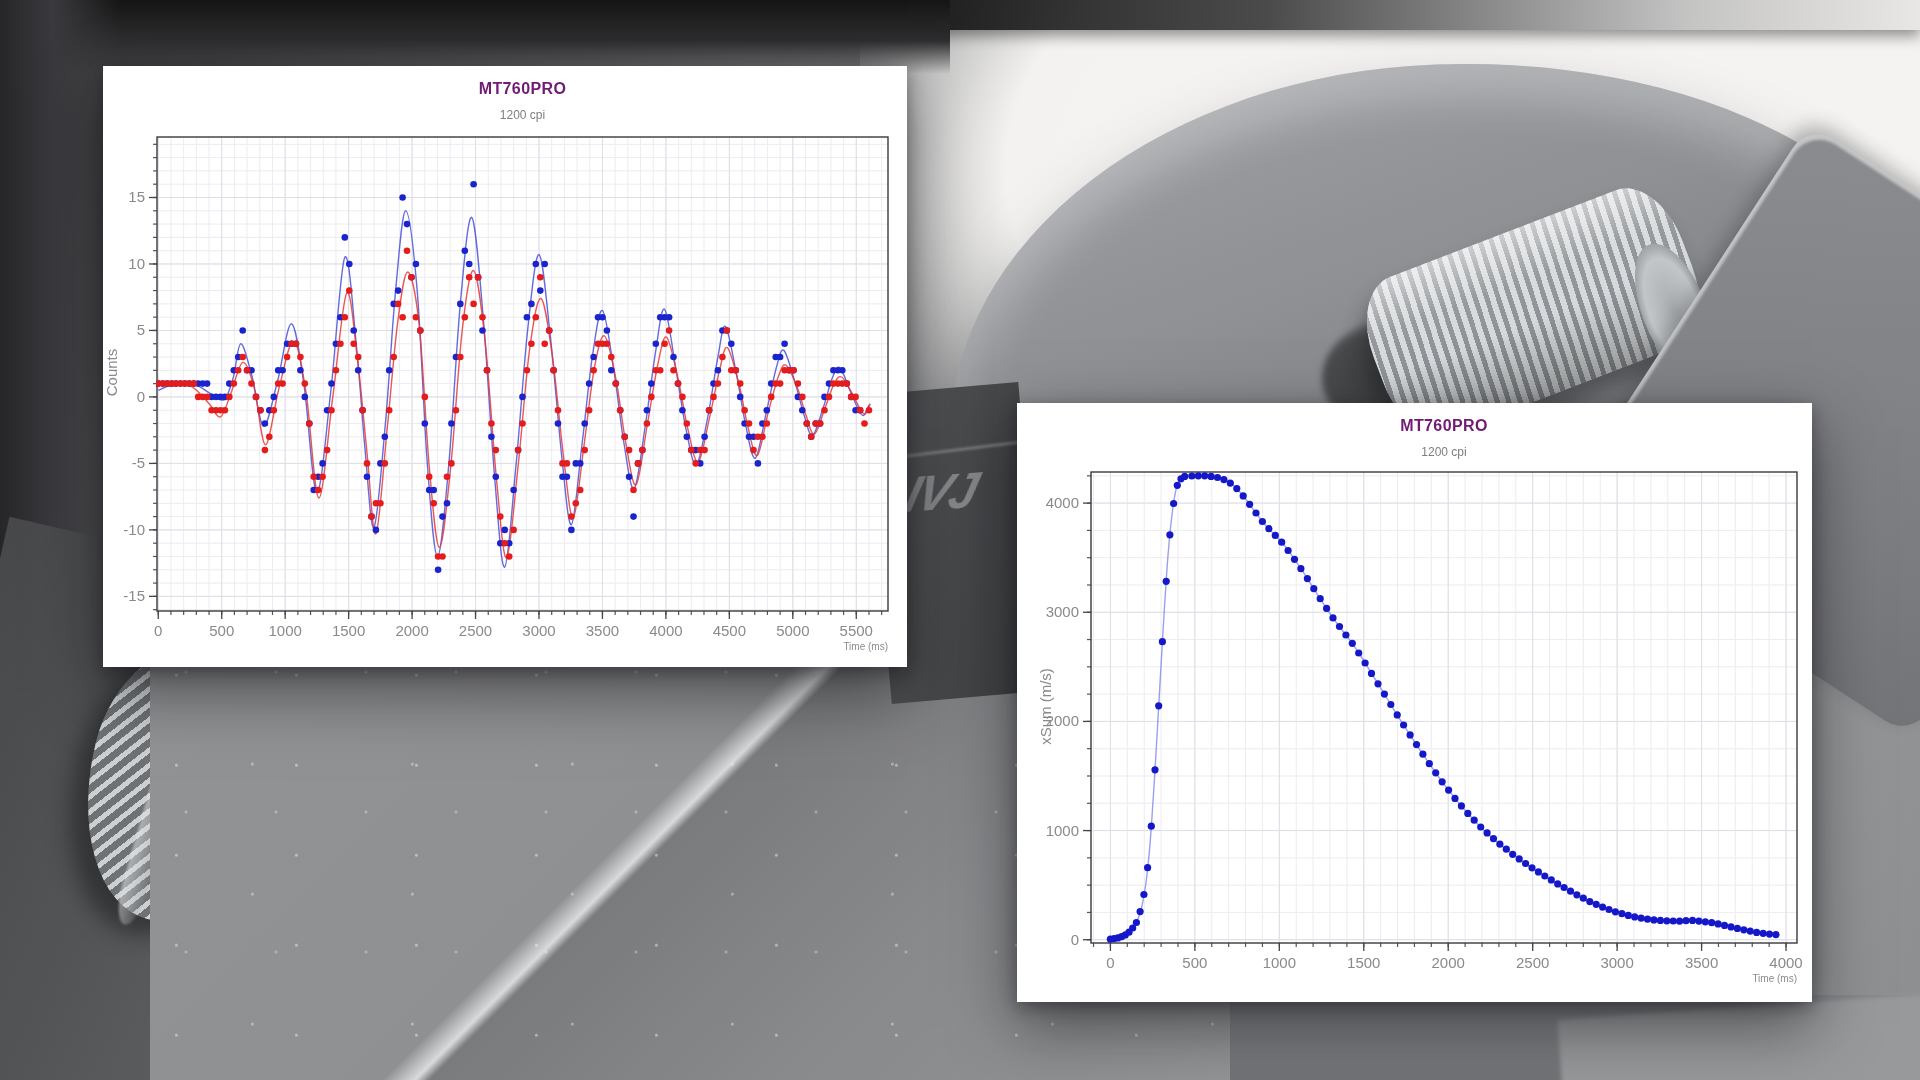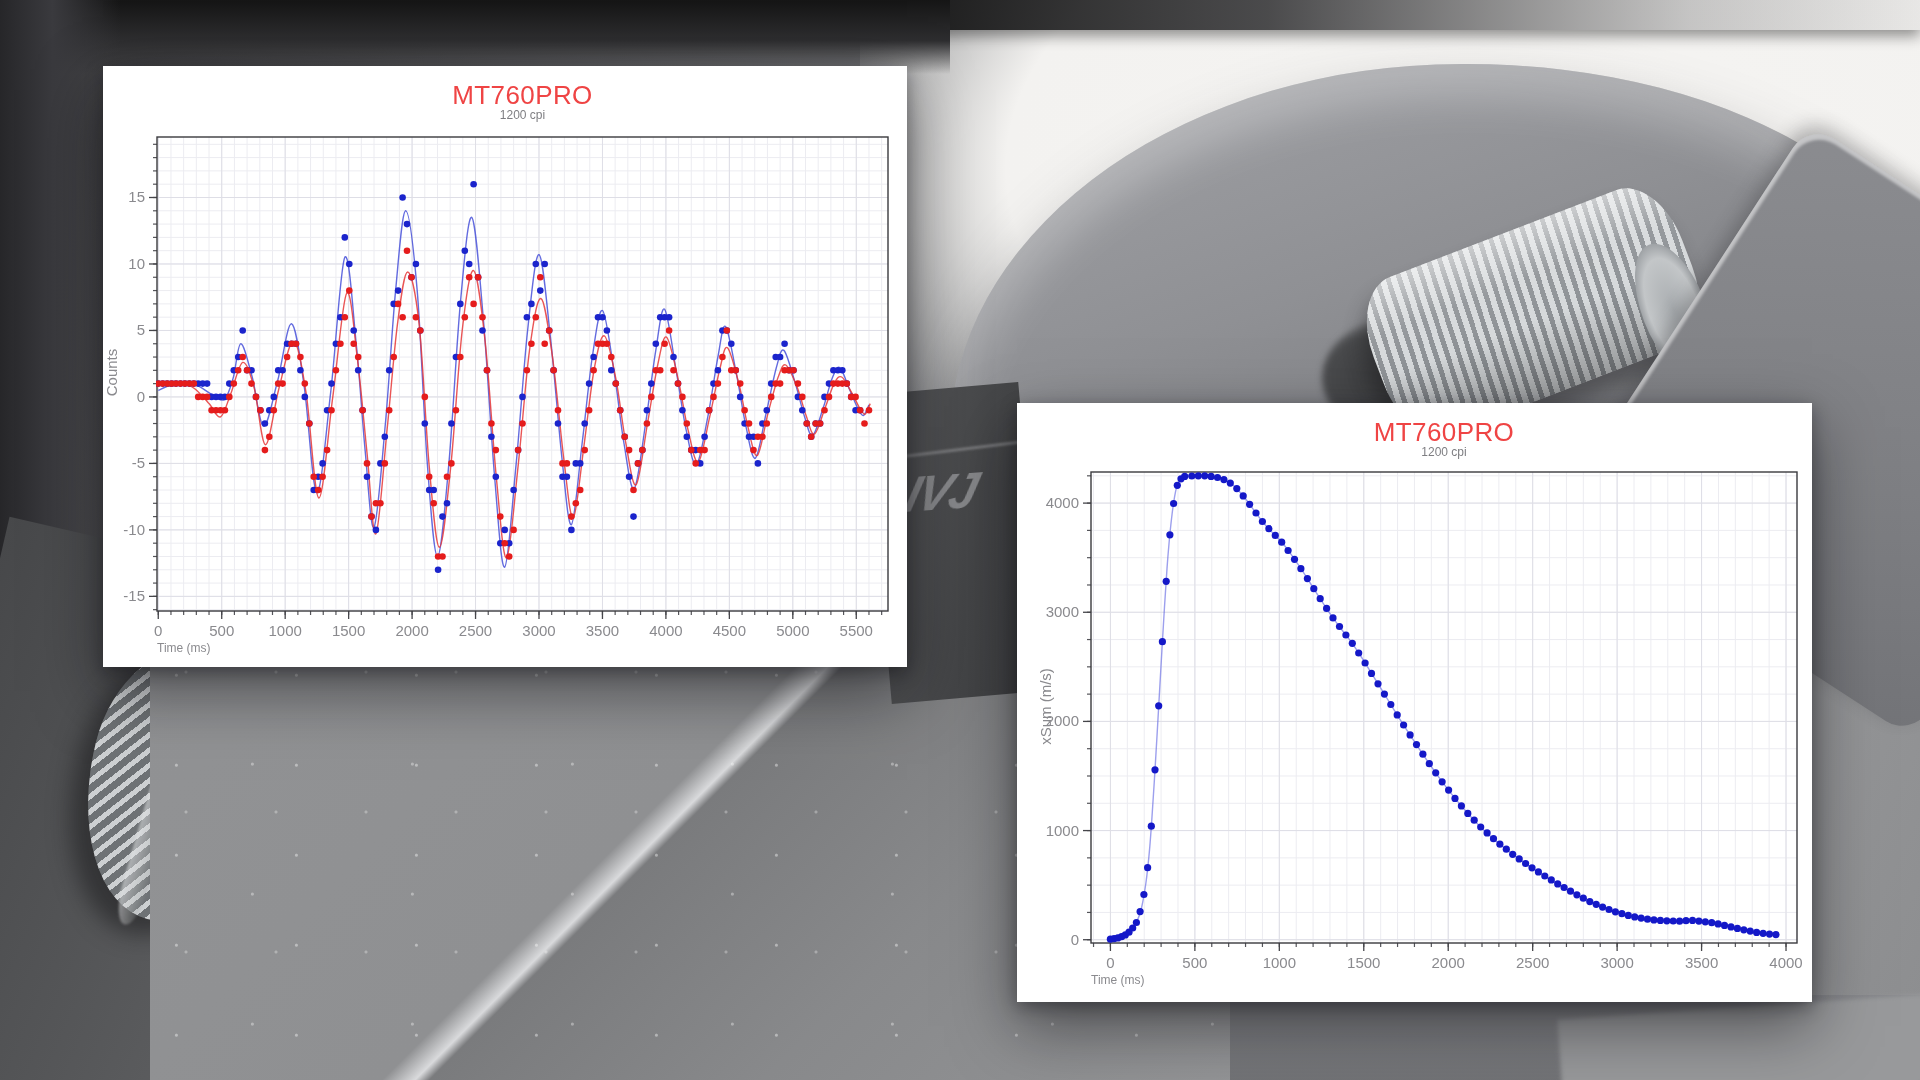--- a/index.html
+++ b/index.html
@@ -62,23 +62,23 @@
      background-size:120px 90px,160px 130px,90px 140px;}
   #br-panel{left:1230px;top:995px;width:720px;height:100px;
      background:linear-gradient(180deg,#85868a 0%,#6f7073 100%);}
   #br-light{left:1560px;top:1005px;width:420px;height:90px;transform:rotate(-4deg);
      background:#98999b;filter:blur(2px);}
 
   
   .chart-window{position:absolute;background:#ffffff;z-index:10;
      box-shadow:0 24px 60px rgba(10,10,14,.5),0 5px 16px rgba(10,10,14,.35);}
   .chart-canvas{position:absolute;left:0;top:0;}
-  .chart-title{position:absolute;text-align:center;font-weight:normal;font-size:26px;color:#ef4444;letter-spacing:.4px;}
+  .chart-title{position:absolute;text-align:center;font-weight:bold;font-size:16px;color:#701a75;letter-spacing:.4px;}
   .chart-subtitle{position:absolute;text-align:center;font-size:12px;color:#7e7e82;}
-  .chart-xlabel{position:absolute;text-align:left;font-size:12px;color:#8a8a8e;}
+  .chart-xlabel{position:absolute;text-align:right;font-size:10px;color:#8a8a8e;}
   .chart-ylabel{position:absolute;width:180px;text-align:center;font-size:15px;color:#8a8a8e;transform:rotate(-90deg);}
   svg text{font-family:"Liberation Sans",sans-serif;font-size:15px;fill:#8a8a8e;}
 </style>
 </head>
 <body>
 
 <div class="abs" id="bg-white-top-right"></div>
 <div class="abs" id="dome"></div>
 <div class="abs" id="wheel-notch"></div>
 <div class="abs" id="wheel-top"></div>

